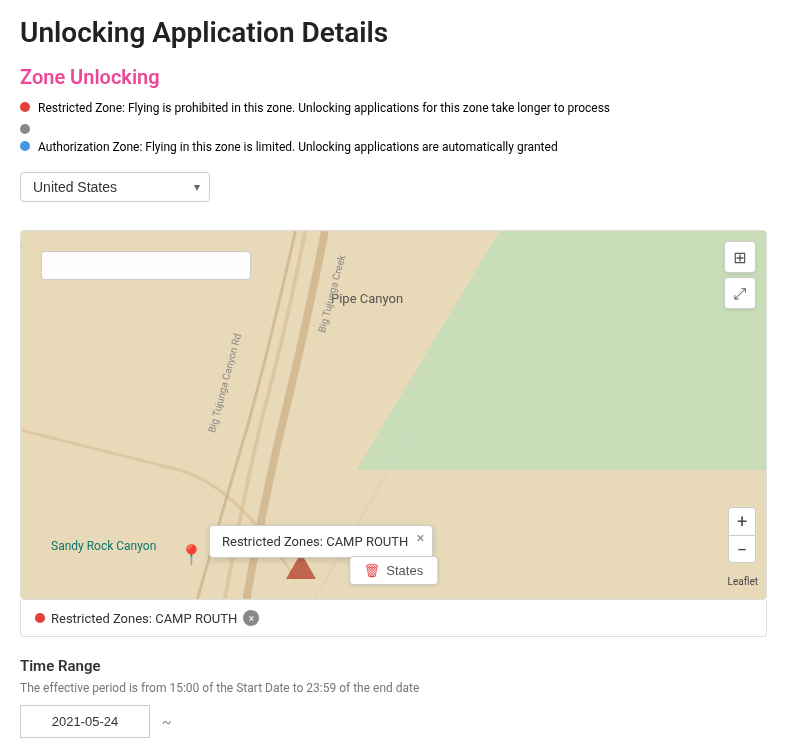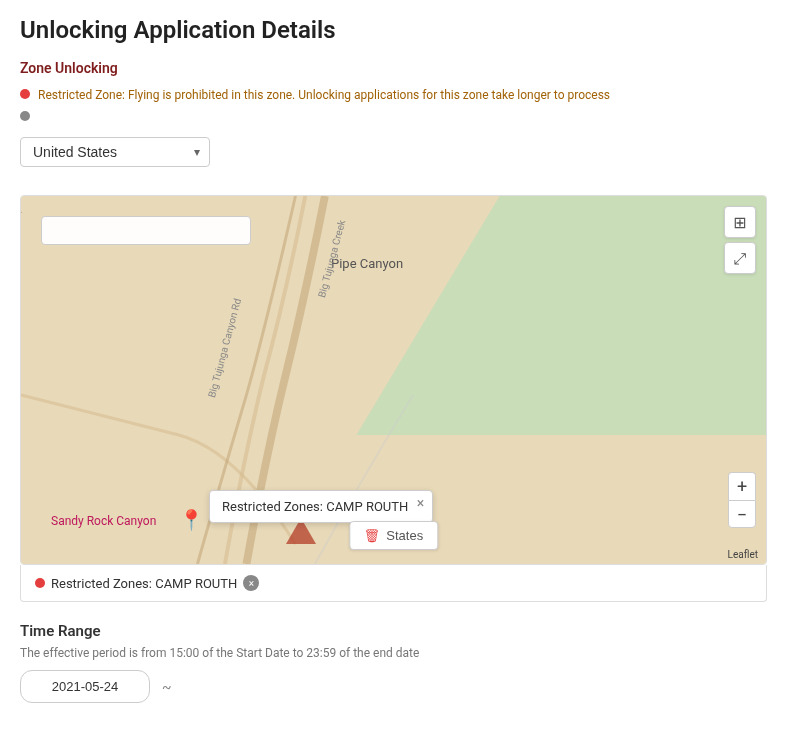--- a/index.html
+++ b/index.html
@@ -7,44 +7,44 @@
       font-family: -apple-system, BlinkMacSystemFont, 'Segoe UI', Roboto, sans-serif;
       font-size: 14px;
       color: #333;
       background: #fff;
       width: 787px;
       min-height: 752px;
       padding: 16px 20px;
     }
 
     .page-title {
-      font-size: 24px;
+      font-size: 28px;
       font-weight: 600;
       margin-bottom: 16px;
       color: #222;
     }
 
     .section-title {
-      font-size: 14px;
+      font-size: 20px;
       font-weight: 600;
       margin-bottom: 10px;
-      color: #7f1d1d;
+      color: #ec4899;
     }
 
     .legend-list {
       list-style: none;
       margin-bottom: 16px;
     }
 
     .legend-item {
       display: flex;
       align-items: flex-start;
       margin-bottom: 4px;
       font-size: 12px;
-      color: #a16207;
+      color: #000000;
       line-height: 1.5;
     }
 
     .legend-dot {
       width: 10px;
       height: 10px;
       border-radius: 50%;
       margin-right: 8px;
       margin-top: 3px;
       flex-shrink: 0;
@@ -255,21 +255,21 @@
       box-shadow: 0 1px 3px rgba(0,0,0,0.1);
     }
 
     .map-clear-icon {
       color: #e53e3e;
       font-size: 13px;
     }
 
     .leaflet-label {
       position: absolute;
-      bottom: 4px;
+      bottom: 12px;
       right: 8px;
       font-size: 10px;
       color: #444;
     }
 
     
     .selected-zones {
       border: 1px solid #ddd;
       border-top: none;
       border-radius: 0 0 4px 4px;
@@ -325,21 +325,21 @@
     }
 
     .date-range-row {
       display: flex;
       align-items: center;
       gap: 0;
     }
 
     .date-input {
       border: 1px solid #ccc;
-      border-radius: 12px;
+      border-radius: 0;
       padding: 8px 14px;
       font-size: 13px;
       color: #333;
       width: 130px;
       text-align: center;
     }
 
     .date-separator {
       padding: 0 12px;
       color: #888;
@@ -365,20 +365,24 @@
 
 <div class="section-title">Zone Unlocking</div>
 
 <ul class="legend-list">
   <li class="legend-item">
     <span class="legend-dot dot-red"></span>
     <span>Restricted Zone: Flying is prohibited in this zone. Unlocking applications for this zone take longer to process</span>
   </li>
   <li class="legend-item">
     <span class="legend-dot dot-gray"></span>
+  </li>
+  <li class="legend-item">
+    <span class="legend-dot dot-blue"></span>
+    <span>Authorization Zone: Flying in this zone is limited. Unlocking applications are automatically granted</span>
   </li>
 </ul>
 
 
 <div class="country-select-wrapper">
   <select class="country-select">
     <option>United States</option>
     <option>Canada</option>
     <option>United Kingdom</option>
     <option>Australia</option>
@@ -400,21 +404,21 @@
       <path d="M 290 0 Q 270 100 248 180 Q 228 260 208 370" stroke="#d4b88a" stroke-width="4" fill="none" opacity="0.5"></path>
 
       <path d="M 0 200 Q 80 220 160 240 Q 220 255 280 350" stroke="#d4b88a" stroke-width="3" fill="none" opacity="0.5"></path>
 
       <path d="M 180 370 Q 200 300 230 200 Q 250 130 280 0" stroke="#bda070" stroke-width="3" fill="none" opacity="0.5"></path>
 
       <path d="M 400 200 Q 350 280 300 370" stroke="#ccc" stroke-width="2" fill="none" opacity="0.4"></path>
     </svg>
 
     <span class="map-label" style="top: 60px; left: 310px;">Pipe Canyon</span>
-    <span class="map-label" style="top: 318px; left: 30px; color: #be185d; font-size: 12px;">Sandy Rock Canyon</span>
+    <span class="map-label" style="top: 308px; left: 30px; color: #0f766e; font-size: 12px;">Sandy Rock Canyon</span>
 
     <span class="map-label" style="top: 100px; left: 295px; transform: rotate(-75deg); transform-origin: top left; font-size: 10px; color: #888;">Big Tujunga Creek</span>
     <span class="map-label" style="top: 200px; left: 185px; transform: rotate(-75deg); transform-origin: top left; font-size: 10px; color: #888;">Big Tujunga Canyon Rd</span>
 
     <span class="map-pin" style="top: 312px; left: 158px; color: #4a9e4a; font-size: 20px;">📍</span>
 
     <div class="zone-marker" style="top: 322px; left: 265px;"></div>
 
     <div class="map-tooltip" style="top: 294px; left: 188px;">
       <span>Restricted Zones: CAMP ROUTH</span>

